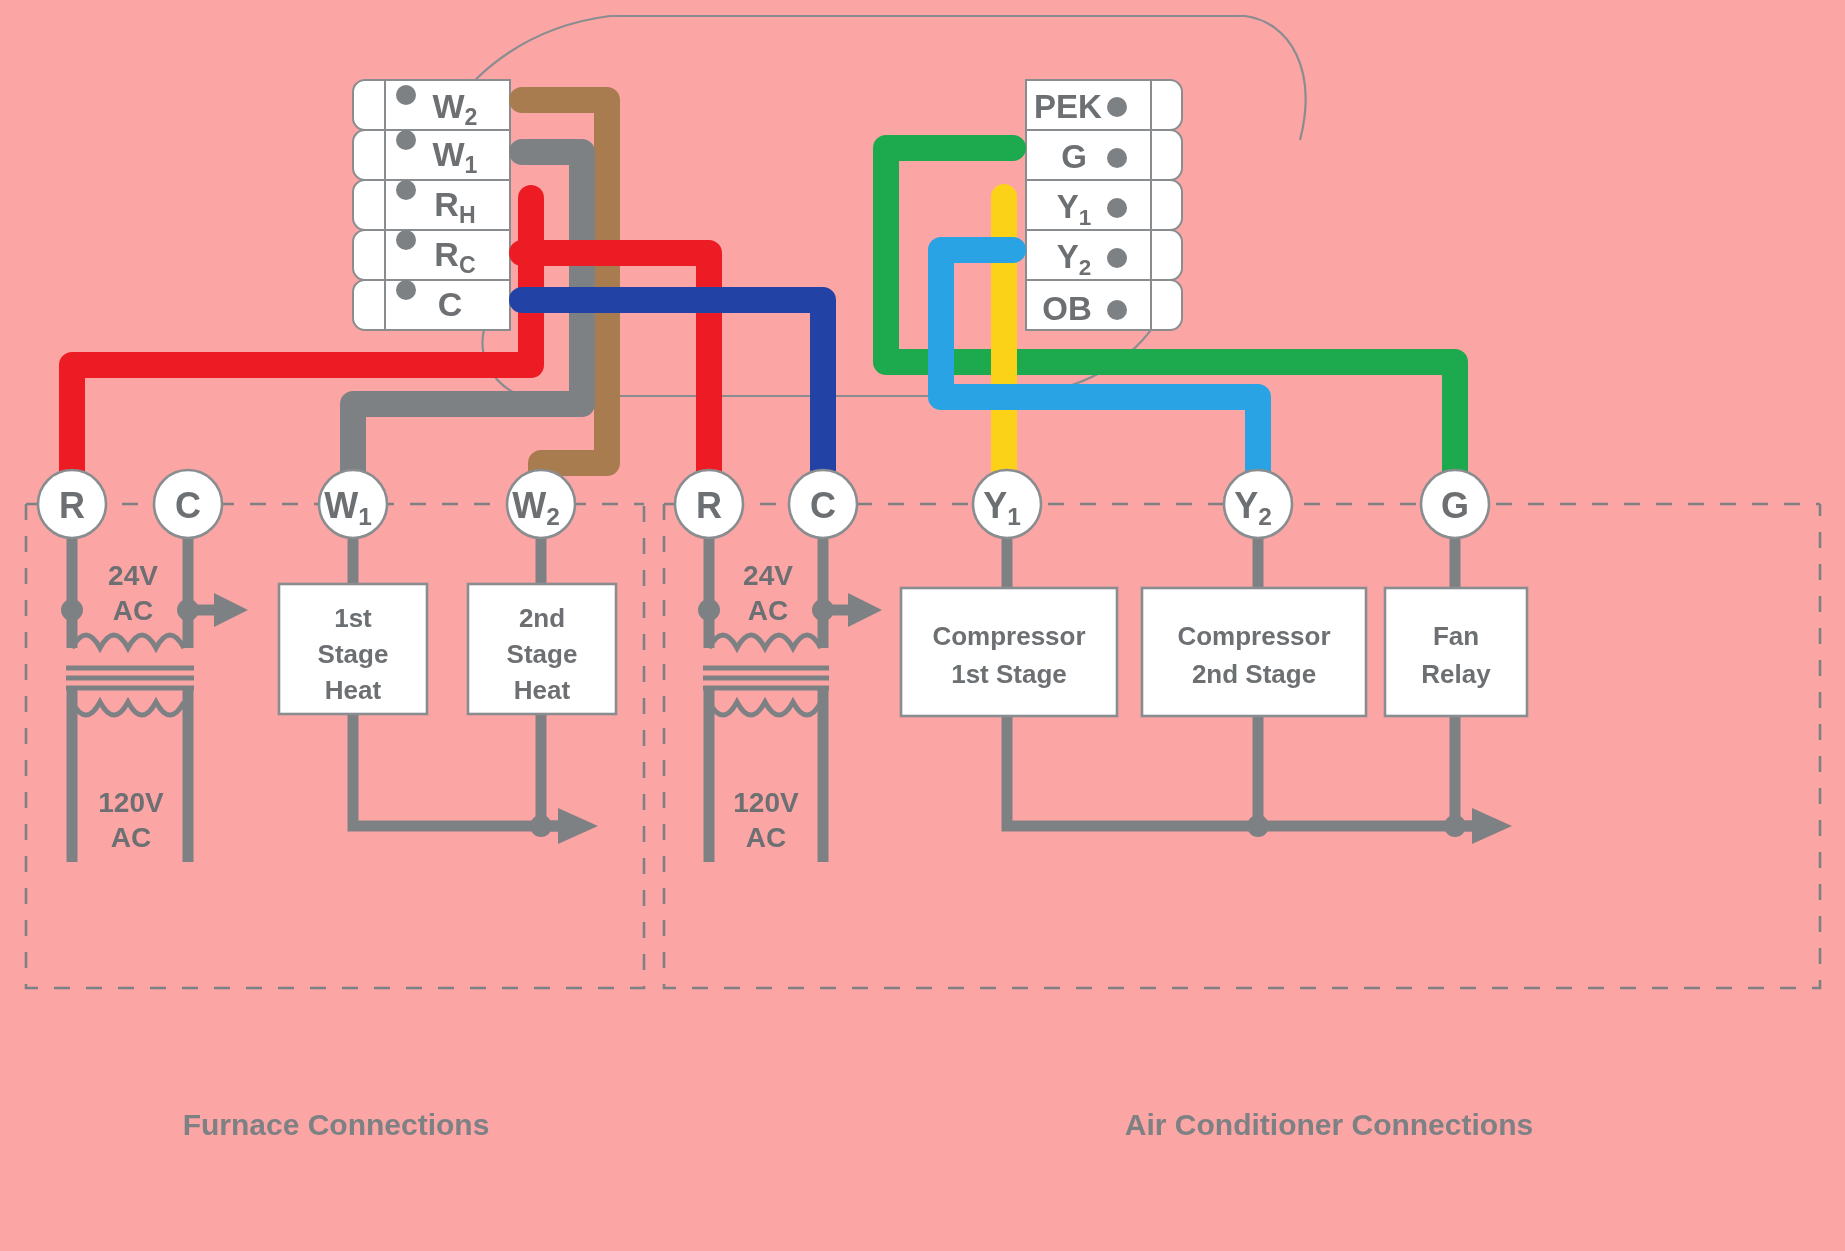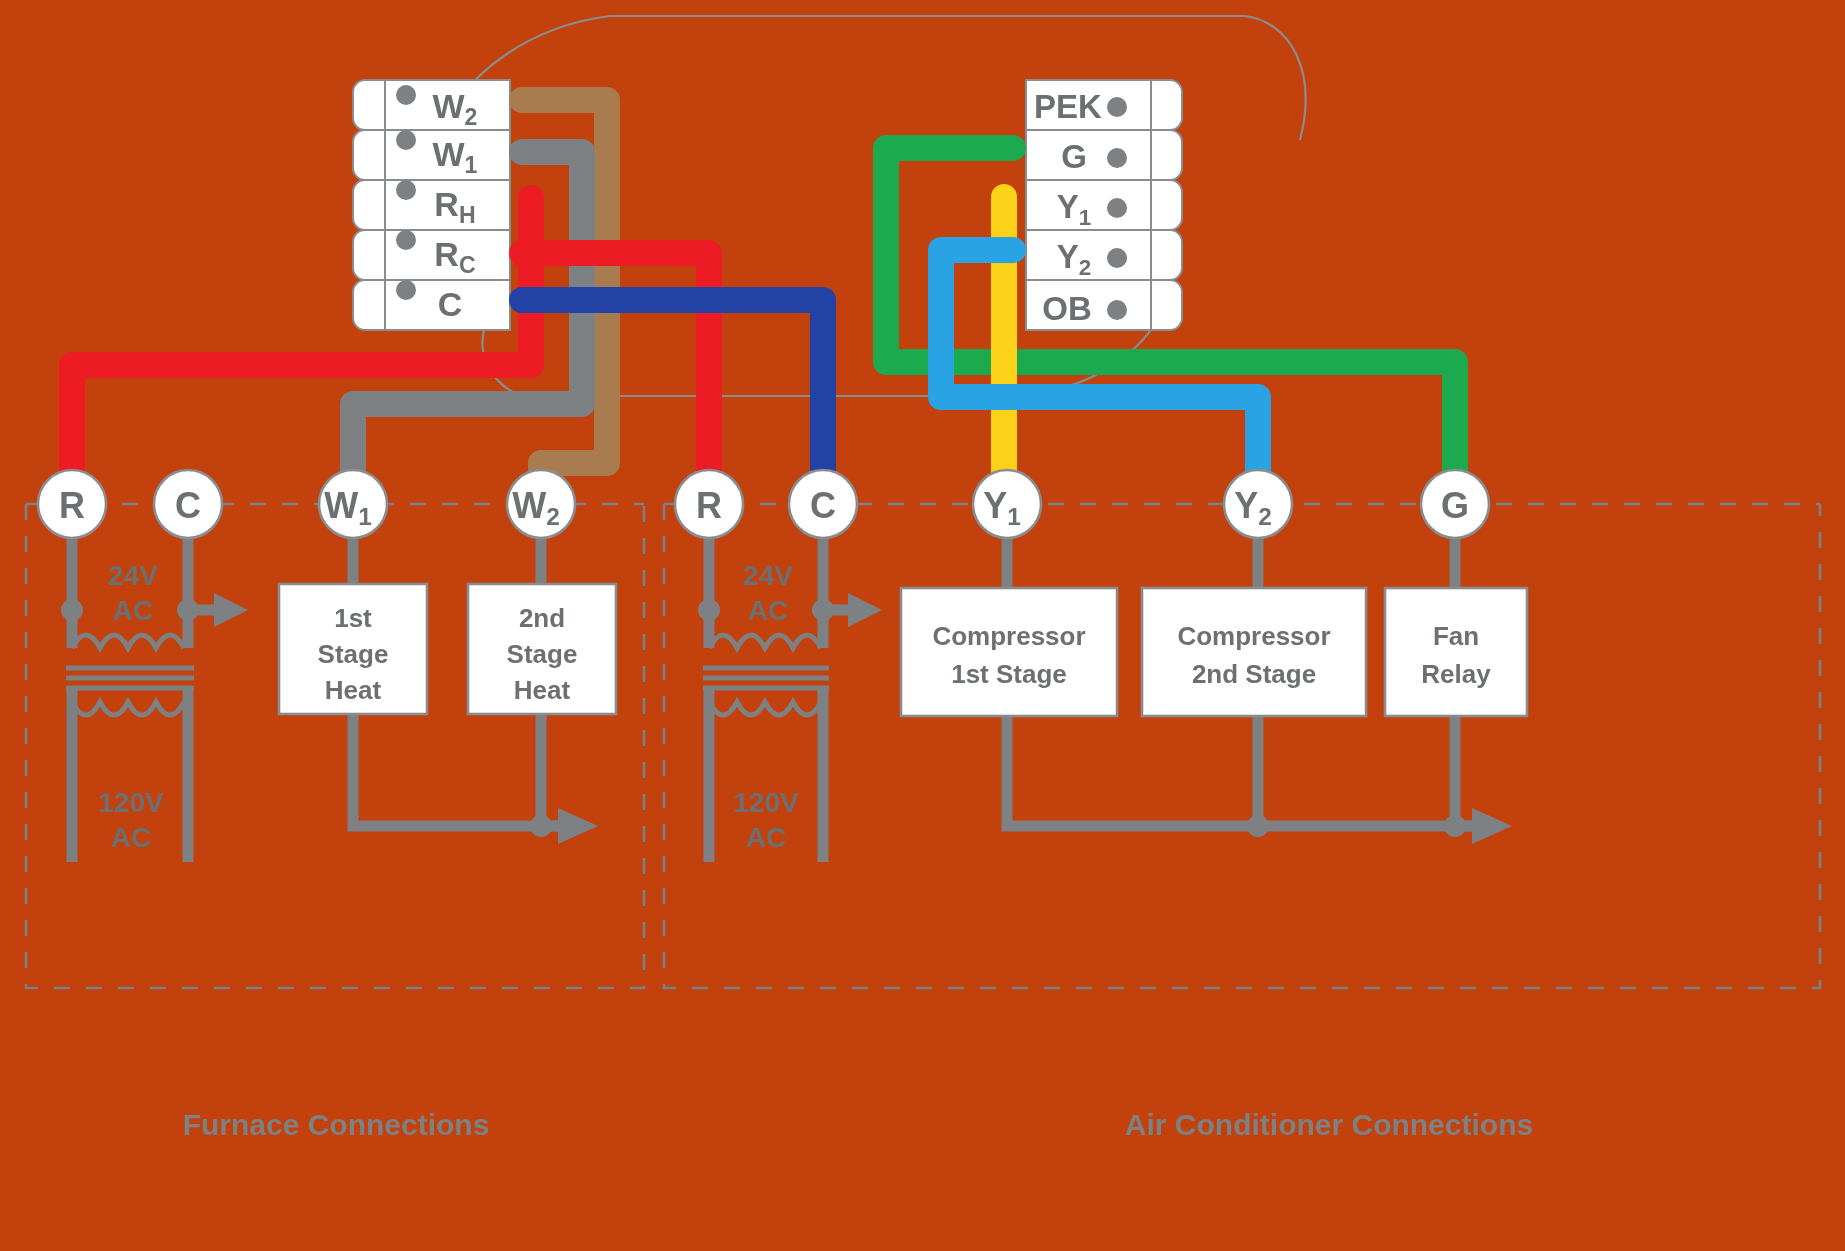--- a/index.html
+++ b/index.html
@@ -1,18 +1,18 @@
 <!DOCTYPE html>
 <html><head>
 <meta charset="utf-8">
 <title>Thermostat Wiring Diagram</title>
 <style>
   html,body{margin:0;padding:0;background:#ffffff;}
   body{font-family:"Liberation Sans",sans-serif;}
-  #root{position:relative;width:1845px;height:1251px;background:#c2410c;overflow:hidden;}
+  #root{position:relative;width:1845px;height:1251px;background:#fca5a5;overflow:hidden;}
   svg#diagram{position:absolute;left:0;top:0;width:1845px;height:1251px;}
   .term-label{font-family:"Liberation Sans",sans-serif;font-weight:bold;fill:#6d7073;}
   .node-label{font-family:"Liberation Sans",sans-serif;font-weight:bold;fill:#6d7073;}
   .box-label{font-family:"Liberation Sans",sans-serif;font-weight:bold;fill:#6d7073;}
   .section-label{font-family:"Liberation Sans",sans-serif;font-weight:bold;fill:#7e8184;}
   .volt-label{font-family:"Liberation Sans",sans-serif;font-weight:bold;fill:#6d7073;}
   .sub{font-size:0.68em;}
 </style>
 </head>
 <body>

